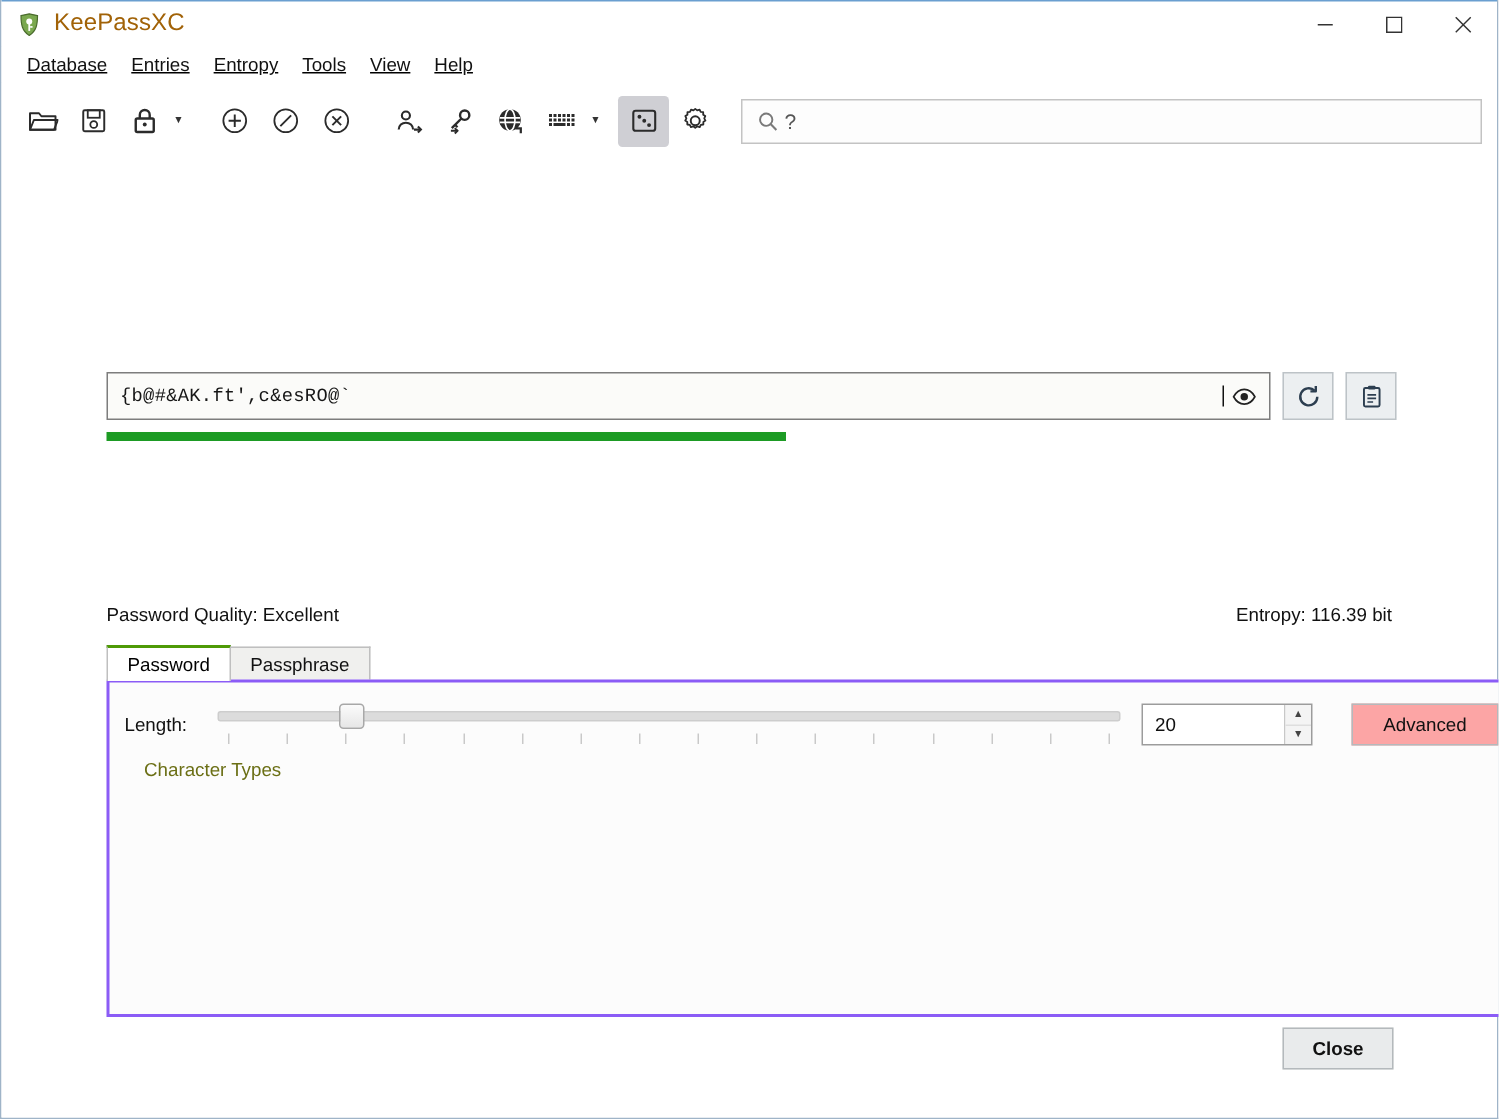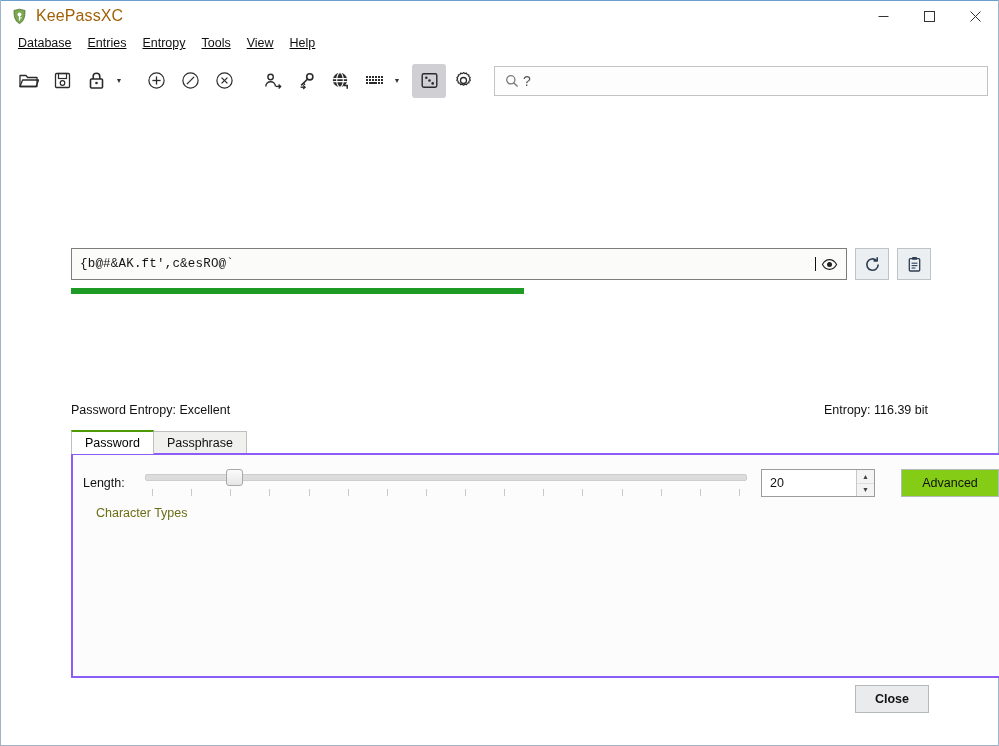--- a/index.html
+++ b/index.html
@@ -319,21 +319,21 @@
     display: flex; align-items: center; justify-content: center;
     font-size: 7px; color: #444;
     background: #f4f4f4;
   }
   .spin-up { border-bottom: 1px solid #dedede; }
 
   .adv-btn {
     margin-left: 26px;
     width: 98px;
     height: 28px;
-    background: #84cc16;
+    background: #fca5a5;
     border: 1px solid #b4b9bc;
     font-size: 12.5px;
     color: #111;
     display: flex; align-items: center; justify-content: center;
     flex: none;
   }
 
   .ctypes-label {
     position: absolute;
     left: 23px;
@@ -589,21 +589,21 @@
             <line x1="5.6" y1="9.6" x2="11.4" y2="9.6" stroke="#2c3e50" stroke-width="1.1"></line>
             <line x1="5.6" y1="12.0" x2="9.4" y2="12.0" stroke="#2c3e50" stroke-width="1.1"></line>
           </svg>
       </div>
     </div>
 
     <div class="qual-track">
       <div class="qual-fill" id="qual-fill" style="width: 52.7%; background: rgb(29, 155, 36);"></div>
     </div>
 
-    <div class="qual-label">Password Entropy: Excellent</div>
+    <div class="qual-label">Password Quality: Excellent</div>
     <div class="entropy-label">Entropy: 116.39 bit</div>
 
     <div class="tabstrip">
       <div class="tab active">Password</div>
       <div class="tab">Passphrase</div>
     </div>
 
     <div class="panel">
 
       <div class="len-row">

